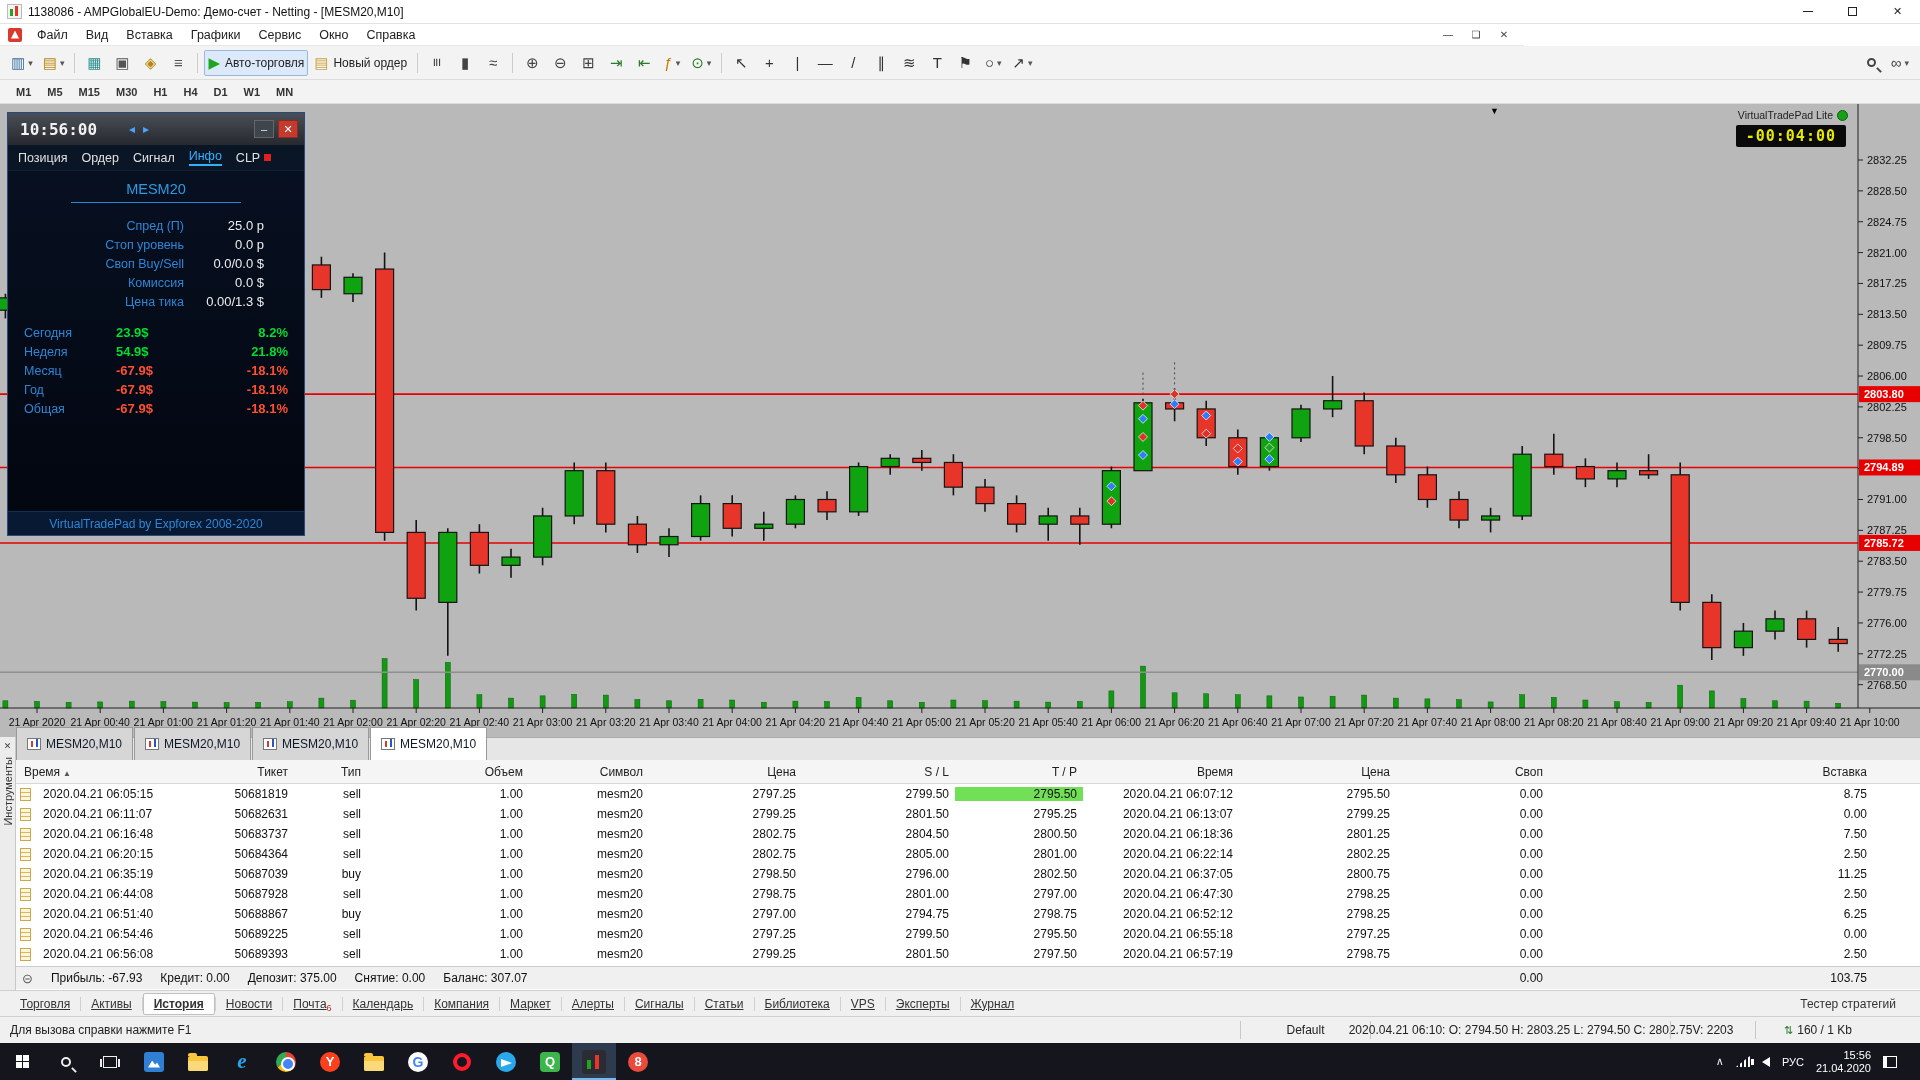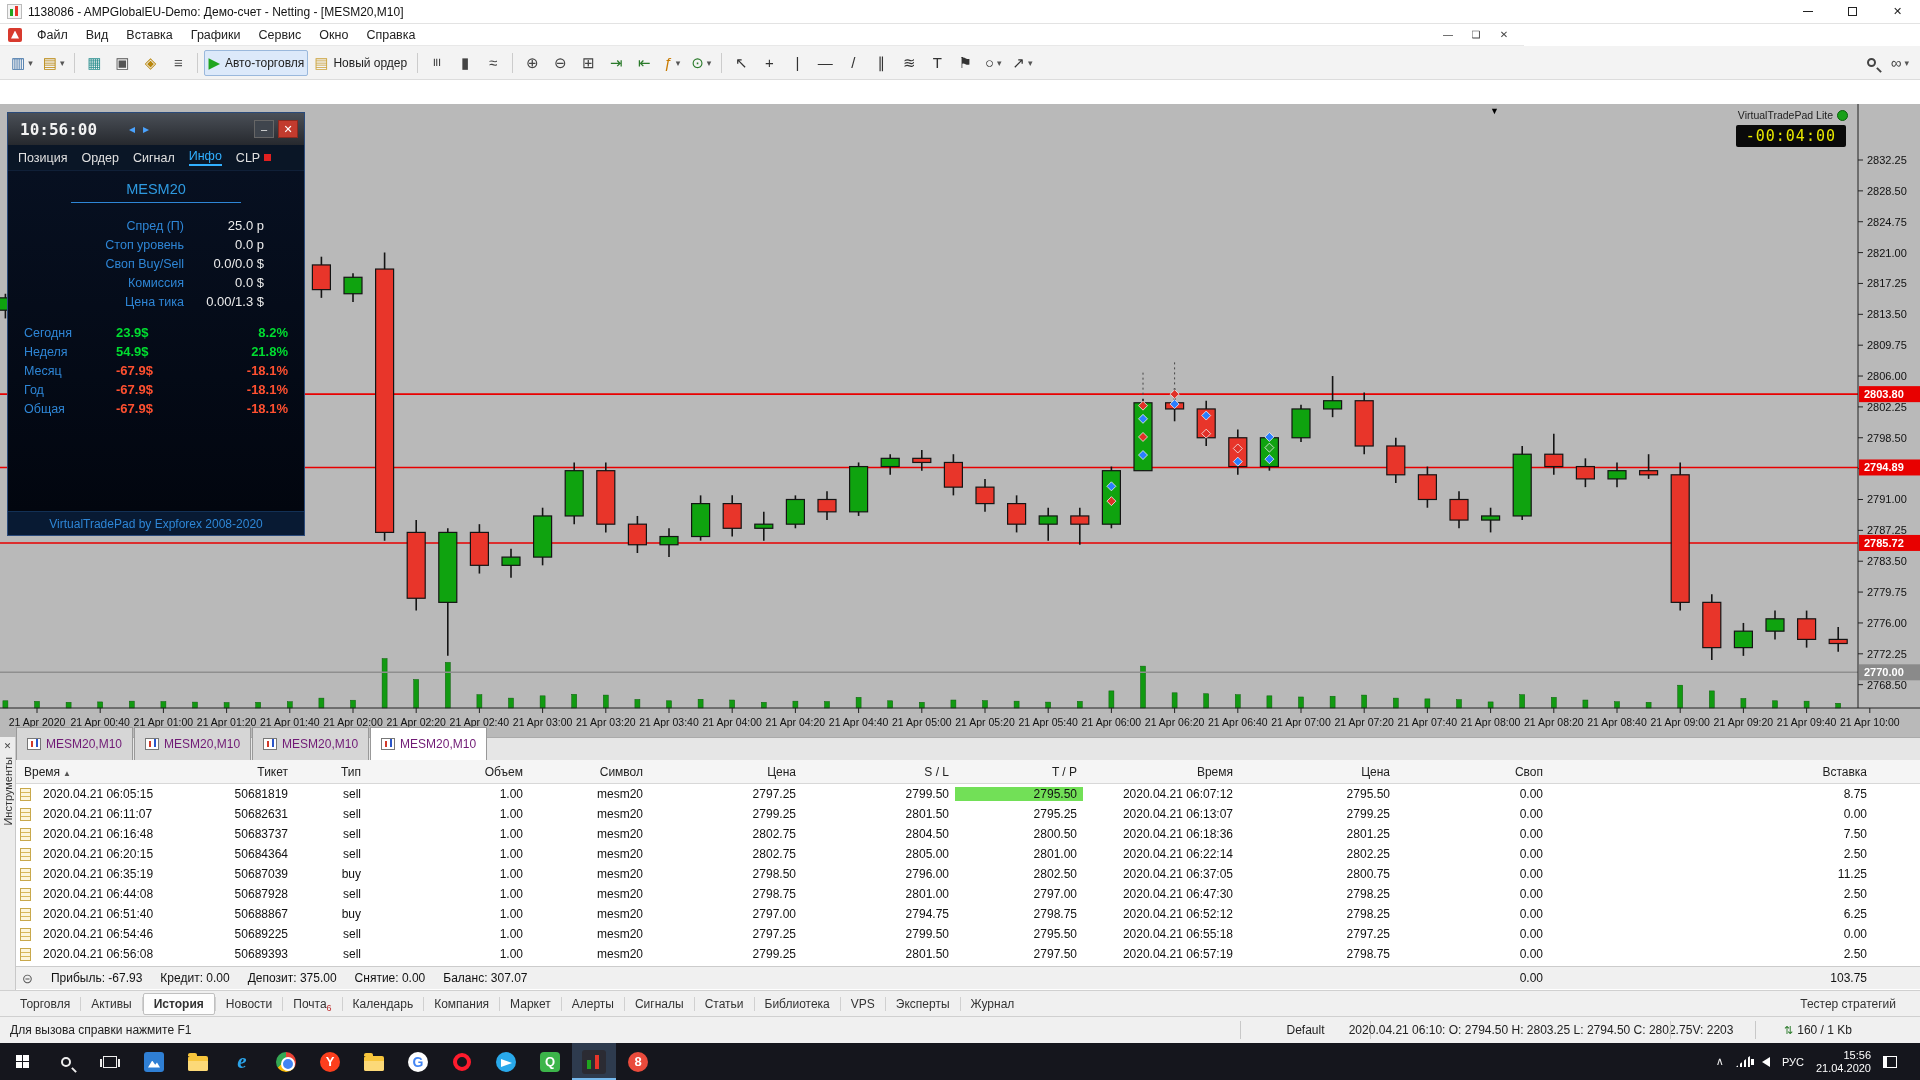--- a/index.html
+++ b/index.html
@@ -43,21 +43,21 @@
   .tfbar { position:absolute; left:0; top:80px; width:1920px; height:24px; background:#f3f3f3; border-bottom:1px solid #dcdcdc; display:flex; align-items:center; padding:0 8px; }
   .tfbtn { padding:2px 8px; font-size:11px; font-weight:bold; color:#333; }
 
   
   .chart-region { position:absolute; left:0; top:104px; width:1920px; height:633px; background:#b9b9b9; }
   #chart-svg { position:absolute; left:0; top:0; }
   #chart-svg text { font-family:"Liberation Sans", sans-serif; }
   .sub-arrow { position:absolute; left:1490px; top:2px; font-size:9px; color:#000; }
   .watermark { position:absolute; right:72px; top:5px; font-size:10.5px; color:#222; display:flex; align-items:center; gap:4px;}
   .wm-circ { width:11px; height:11px; border-radius:50%; background:#18a018; border:1px solid #0a600a; display:inline-block;}
-  .timerbox { position:absolute; right:74px; top:21px; background:#0a0a0a; color:#e8e800; font-family:"DejaVu Sans Mono", monospace; font-size:15px; font-weight:normal; padding:2px 10px; border-radius:2px; letter-spacing:1px;}
+  .timerbox { position:absolute; right:74px; top:21px; background:#0a0a0a; color:#e8e800; font-family:"DejaVu Sans Mono", monospace; font-size:15px; font-weight:bold; padding:2px 10px; border-radius:2px; letter-spacing:1px;}
 
   
   .vtp { position:absolute; left:7px; top:8px; width:298px; height:424px; display:flex; flex-direction:column; border:1px solid #2a4a7a; background:#050b18; z-index:5; }
   .vtp-head { height:32px; background:linear-gradient(#4a4f57,#26292e); display:flex; align-items:center; padding:0 6px; }
   .vtp-clock { color:#f2f2f2; font-family:"DejaVu Sans Mono", monospace; font-size:16px; font-weight:bold; margin-left:6px;}
   .vtp-arrows { margin-left:32px; display:flex; gap:8px; }
   .vtp-arr { color:#4aa3ff; font-size:12px; }
   .vtp-hbtns { margin-left:auto; display:flex; gap:4px; }
   .vtp-min { width:20px; height:18px; background:#3f454d; border:1px solid #666; color:#eee; font-size:11px; display:flex; align-items:center; justify-content:center;}
   .vtp-close { width:20px; height:18px; background:#c23b2e; border:1px solid #8a2a20; color:#fff; font-size:11px; display:flex; align-items:center; justify-content:center;}
@@ -76,21 +76,21 @@
   .vtp-stats { margin-top:12px; }
   .srow { display:flex; height:19px; align-items:center; padding:0 16px; }
   .srow .sl { color:#2e86d6; font-size:12.5px; width:92px; }
   .srow .sv1 { font-size:13px; font-weight:bold; width:80px; }
   .srow .sv2 { font-size:13px; font-weight:bold; margin-left:auto; }
   .pos { color:#00dd30; } .neg { color:#ff5030; }
   .vtp-footer { height:24px; background:#081a33; border-top:1px solid #123055; color:#2e86d6; font-size:12px; display:flex; align-items:center; justify-content:center; }
 
   
   .chart-tabs { position:absolute; left:16px; top:737px; height:23px; display:flex; align-items:flex-end; }
-  .ctab { height:22px; display:flex; align-items:center; gap:5px; padding:16px 10px; background:#d6d6d6; border:1px solid #999; border-bottom:none; font-size:12px; color:#701a75; margin-right:1px;}
+  .ctab { height:22px; display:flex; align-items:center; gap:5px; padding:16px 10px; background:#d6d6d6; border:1px solid #999; border-bottom:none; font-size:12px; color:#0f172a; margin-right:1px;}
   .ctab.active { background:#fff; font-weight:normal; }
   .mini-chart { width:14px; height:12px; background:#fff; border:1px solid #777; position:relative; display:inline-block;}
   .mini-chart::before { content:""; position:absolute; left:3px; bottom:2px; width:2px; height:6px; background:#d23a2a; }
   .mini-chart::after { content:""; position:absolute; left:8px; bottom:2px; width:2px; height:8px; background:#2a55c8; }
   .tabs-bg { position:absolute; left:0; top:737px; width:1920px; height:23px; background:#e6e6e6; border-top:1px solid #aaa; }
 
   
   .tstrip { position:absolute; left:0; top:737px; width:16px; height:253px; background:#ececec; border-right:1px solid #c8c8c8; display:flex; flex-direction:column; align-items:center; z-index:3;}
   .tstrip .x { font-size:9px; color:#444; margin:4px 0 6px; }
   .tstrip .vtext { writing-mode:vertical-rl; transform:rotate(180deg); font-size:11px; color:#333; }
@@ -110,21 +110,21 @@
 
   
   .summary { position:absolute; left:16px; top:966px; width:1904px; height:23px; background:#f0f0f0; border-top:1px solid #ccc; align-items:center; }
   .sum-left { grid-column:1 / 11; display:flex; align-items:center; gap:18px; padding-left:6px; font-size:12px; color:#111; white-space:nowrap;}
   .sum-ico { color:#555; font-size:13px; }
   .sum-swap { grid-column:11; text-align:right; padding-right:6px; font-size:12px; }
   .sum-profit { grid-column:12; text-align:right; padding-right:6px; font-size:12px; }
 
   
   .btabs { position:absolute; left:0; top:990px; width:1920px; height:26px; background:#f0f0f0; border-top:1px solid #d0d0d0; display:flex; align-items:center; padding:0 10px;}
-  .btab { padding:3px 10px; font-size:12px; color:#333; position:relative; }
+  .btab { padding:3px 10px; font-size:12px; color:#333; position:relative;text-decoration:underline; }
   .btab.active { font-weight:bold; background:#fdfdfd; border:1px solid #c0c0c0; border-radius:2px; }
   .bsep { width:1px; height:14px; background:#d0d0d0; }
   .badge { font-size:9px; color:#c03030; position:relative; top:3px; }
   .tester { margin-left:auto; font-size:12px; color:#333; padding-right:14px; }
 
   
   .statusbar { position:absolute; left:0; top:1016px; width:1920px; height:27px; background:#f0f0f0; border-top:1px solid #d0d0d0; display:flex; align-items:center; }
   .st-help { padding-left:10px; font-size:12px; color:#222; }
   .st-seg { border-left:1px solid #c8c8c8; height:18px; display:flex; align-items:center; justify-content:center; font-size:12px; color:#222; padding:0 10px; white-space:nowrap;}
   .st-first { margin-left:auto; }
@@ -312,20 +312,31 @@
         <span class="tbtn">
           <span class="mag"></span>
         </span>
         <span class="tbtn">
           <span class="tglyph" style="color: rgb(68, 68, 68);">∞</span>
           <span class="dda">▾</span>
         </span>
       </span>
   </div>
 
+  <div class="tfbar" id="tf-bar">
+      <span class="tfbtn">M1</span>
+      <span class="tfbtn">M5</span>
+      <span class="tfbtn">M15</span>
+      <span class="tfbtn">M30</span>
+      <span class="tfbtn">H1</span>
+      <span class="tfbtn">H4</span>
+      <span class="tfbtn">D1</span>
+      <span class="tfbtn">W1</span>
+      <span class="tfbtn">MN</span>
+    </div>
 
   <div class="chart-region">
     <svg id="chart-svg" width="1920" height="633">
         <rect x="0" y="0" width="1920" height="633" fill="#b9b9b9"></rect>
         <rect x="-28.700000000000003" y="596.02" width="5" height="7.9799999999999995" fill="#119a11" stroke="#0b5e0b" stroke-width="0.5"></rect>
         <rect x="2.8999999999999986" y="596.78" width="5" height="7.22" fill="#119a11" stroke="#0b5e0b" stroke-width="0.5"></rect>
         <rect x="34.5" y="597.35" width="5" height="6.6499999999999995" fill="#119a11" stroke="#0b5e0b" stroke-width="0.5"></rect>
         <rect x="66.1" y="598.3" width="5" height="5.7" fill="#119a11" stroke="#0b5e0b" stroke-width="0.5"></rect>
         <rect x="97.7" y="597.92" width="5" height="6.08" fill="#119a11" stroke="#0b5e0b" stroke-width="0.5"></rect>
         <rect x="129.3" y="597.16" width="5" height="6.84" fill="#119a11" stroke="#0b5e0b" stroke-width="0.5"></rect>

